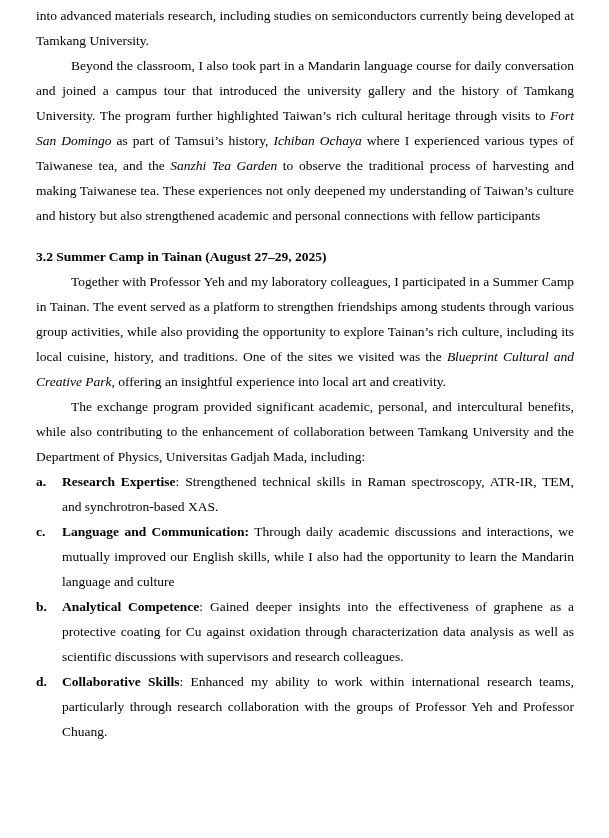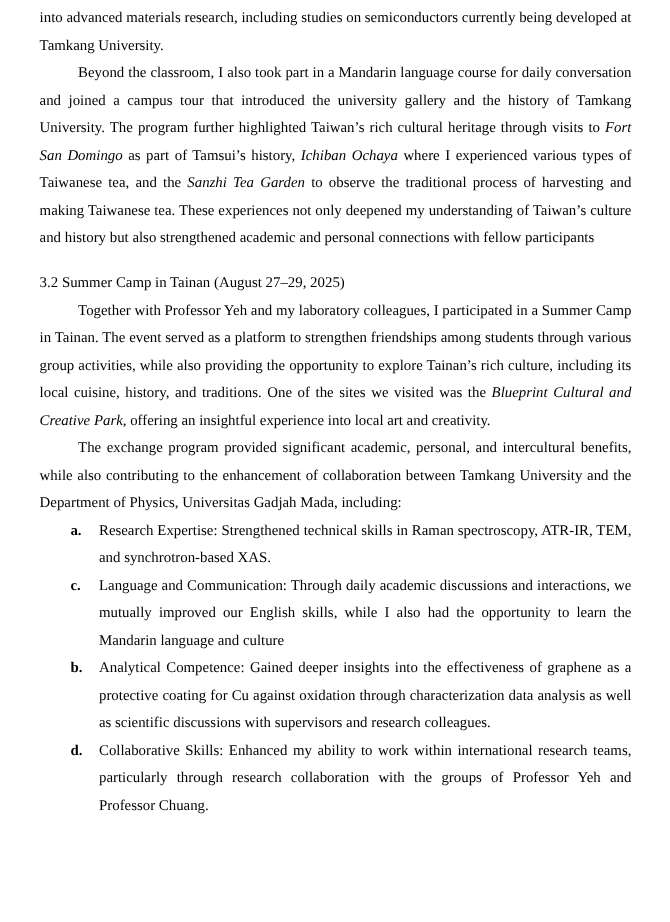--- a/index.html
+++ b/index.html
@@ -28,29 +28,28 @@
     text-indent: 35px;
   }
   .heading {
     font-weight: bold;
     margin-top: 16px;
     text-align: left;
   }
   .list-item {
     padding-left: 26px;
     text-indent: -26px;
-    margin-left: 28px;
   }
   .marker {
     display: inline-block;
     width: 26px;
     text-indent: 0;
     font-weight: bold;
   }
-  .b { font-weight: normal; }
+  .b { font-weight: bold; }
   .i { font-style: italic; }
 </style>
 </head>
 <body>
 
 <div class="page">
   <div>
       <div class="block paragraph"><span>into advanced materials research, including studies on semiconductors currently being developed at Tamkang University.</span></div>
       <div class="block paragraph indent"><span>Beyond the classroom, I also took part in a Mandarin language course for daily conversation and joined a campus tour that introduced the university gallery and the history of Tamkang University. The program further highlighted Taiwan’s rich cultural heritage through visits to </span><span class="i">Fort San Domingo</span><span> as part of Tamsui’s history, </span><span class="i">Ichiban Ochaya</span><span> where I experienced various types of Taiwanese tea, and the </span><span class="i">Sanzhi Tea Garden</span><span> to observe the traditional process of harvesting and making Taiwanese tea. These experiences not only deepened my understanding of Taiwan’s culture and history but also strengthened academic and personal connections with fellow participants</span></div>
       <div class="block heading"><span class="b">3.2 Summer Camp in Tainan (August 27–29, 2025)</span></div>

